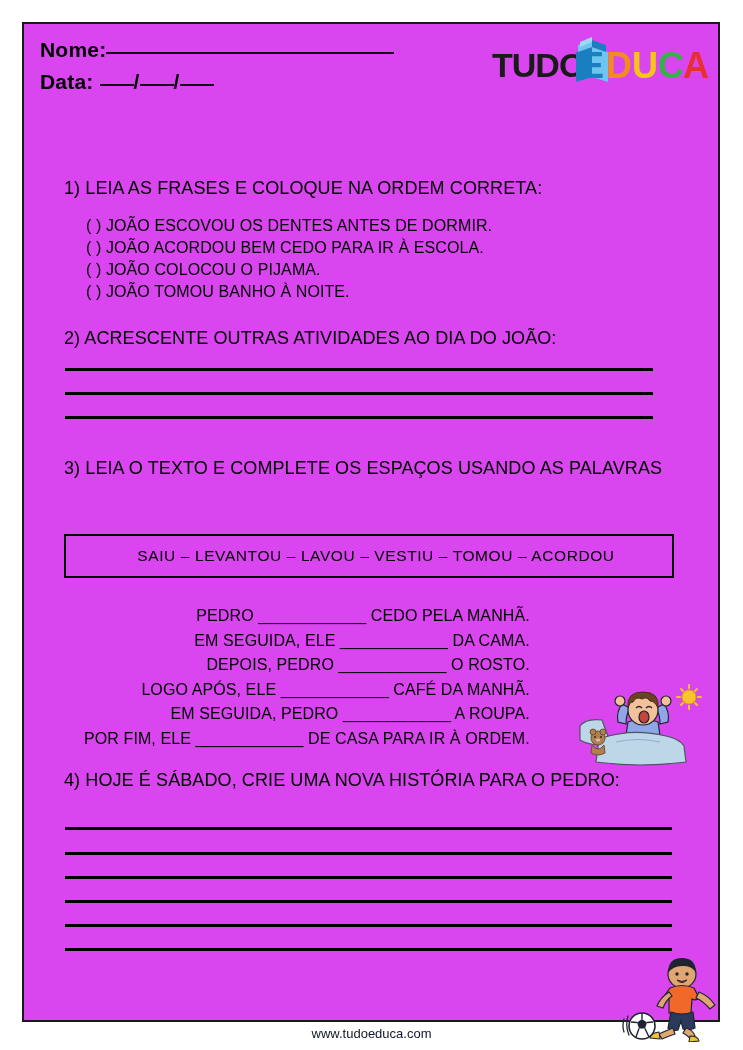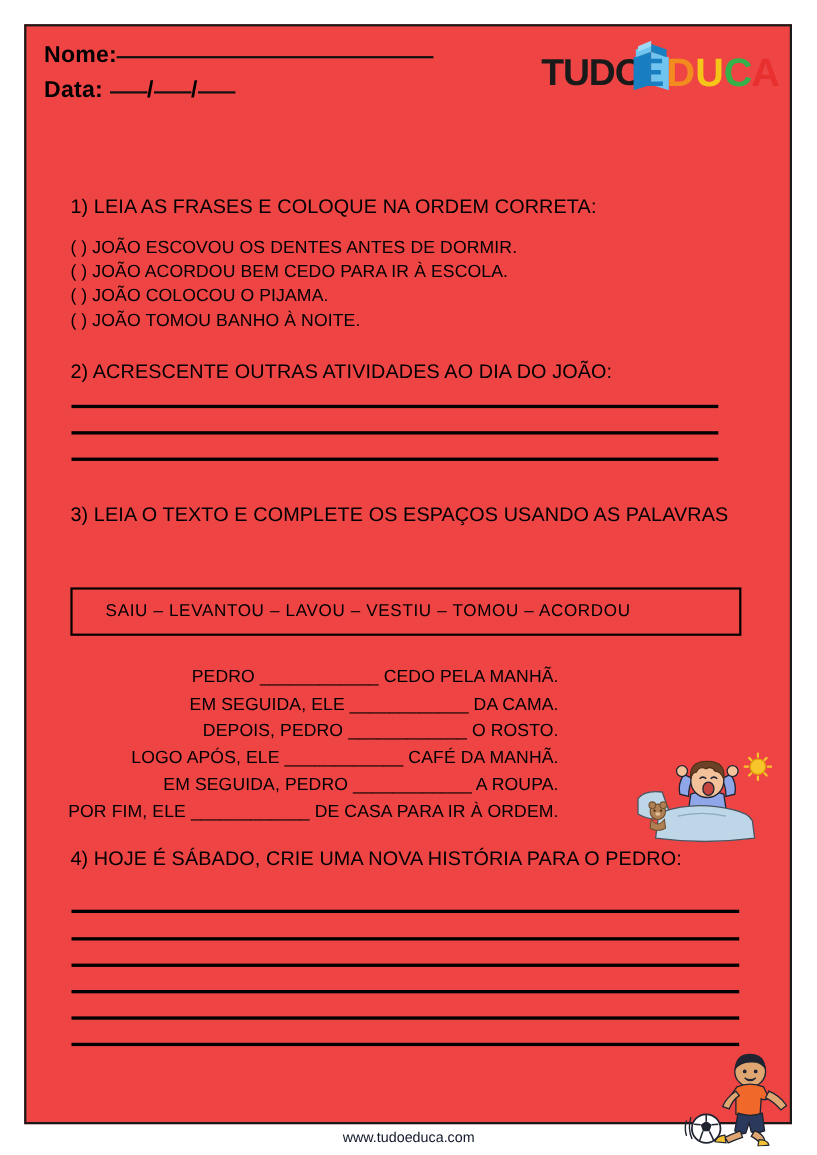--- a/index.html
+++ b/index.html
@@ -17,21 +17,21 @@
   }
 
   .page {
     position: absolute;
     left: 22px;
     top: 22px;
     width: 698px;
     height: 1000px;
     border: 2px solid #1a1a1a;
     box-sizing: border-box;
-    background: #ef4444;
+    background: #d946ef;
   }
 
   
   .header {
     position: absolute;
     left: 0;
     top: 0;
     width: 100%;
     height: 80px;
   }
@@ -83,20 +83,21 @@
     font-weight: normal;
     letter-spacing: 0.1px;
     line-height: 25px;
   }
 
   .plain-line {
     font-size: 16px;
     line-height: 22px;
     letter-spacing: 0.1px;
     white-space: nowrap;
+    margin-left: 22px;
   }
 
   .rule {
     border-bottom: 3px solid #000;
     height: 0;
   }
 
   
   .b-q1-head  { position: absolute; left: 40px; top: 72px; }
   .b-q1-items { position: absolute; left: 40px; top: 111px; }
@@ -114,22 +115,23 @@
     top: 430px;
     width: 610px;
     height: 44px;
     border: 2px solid #000;
     box-sizing: border-box;
   }
   .wordbox-inner {
     font-size: 15.5px;
     letter-spacing: 0.6px;
     line-height: 40px;
-    padding-left: 30px;
+    padding-left: 14px;
     white-space: nowrap;
+    text-align: center;
   }
 
   .b-q3-text { position: absolute; left: 38px; top: 500px; text-align: right; }
   .b-q3-text .plain-line { line-height: 24.5px; font-size: 16px; }
 
   .illo-wake {
     position: absolute;
     left: 552px;
     top: 578px;
     width: 136px;

